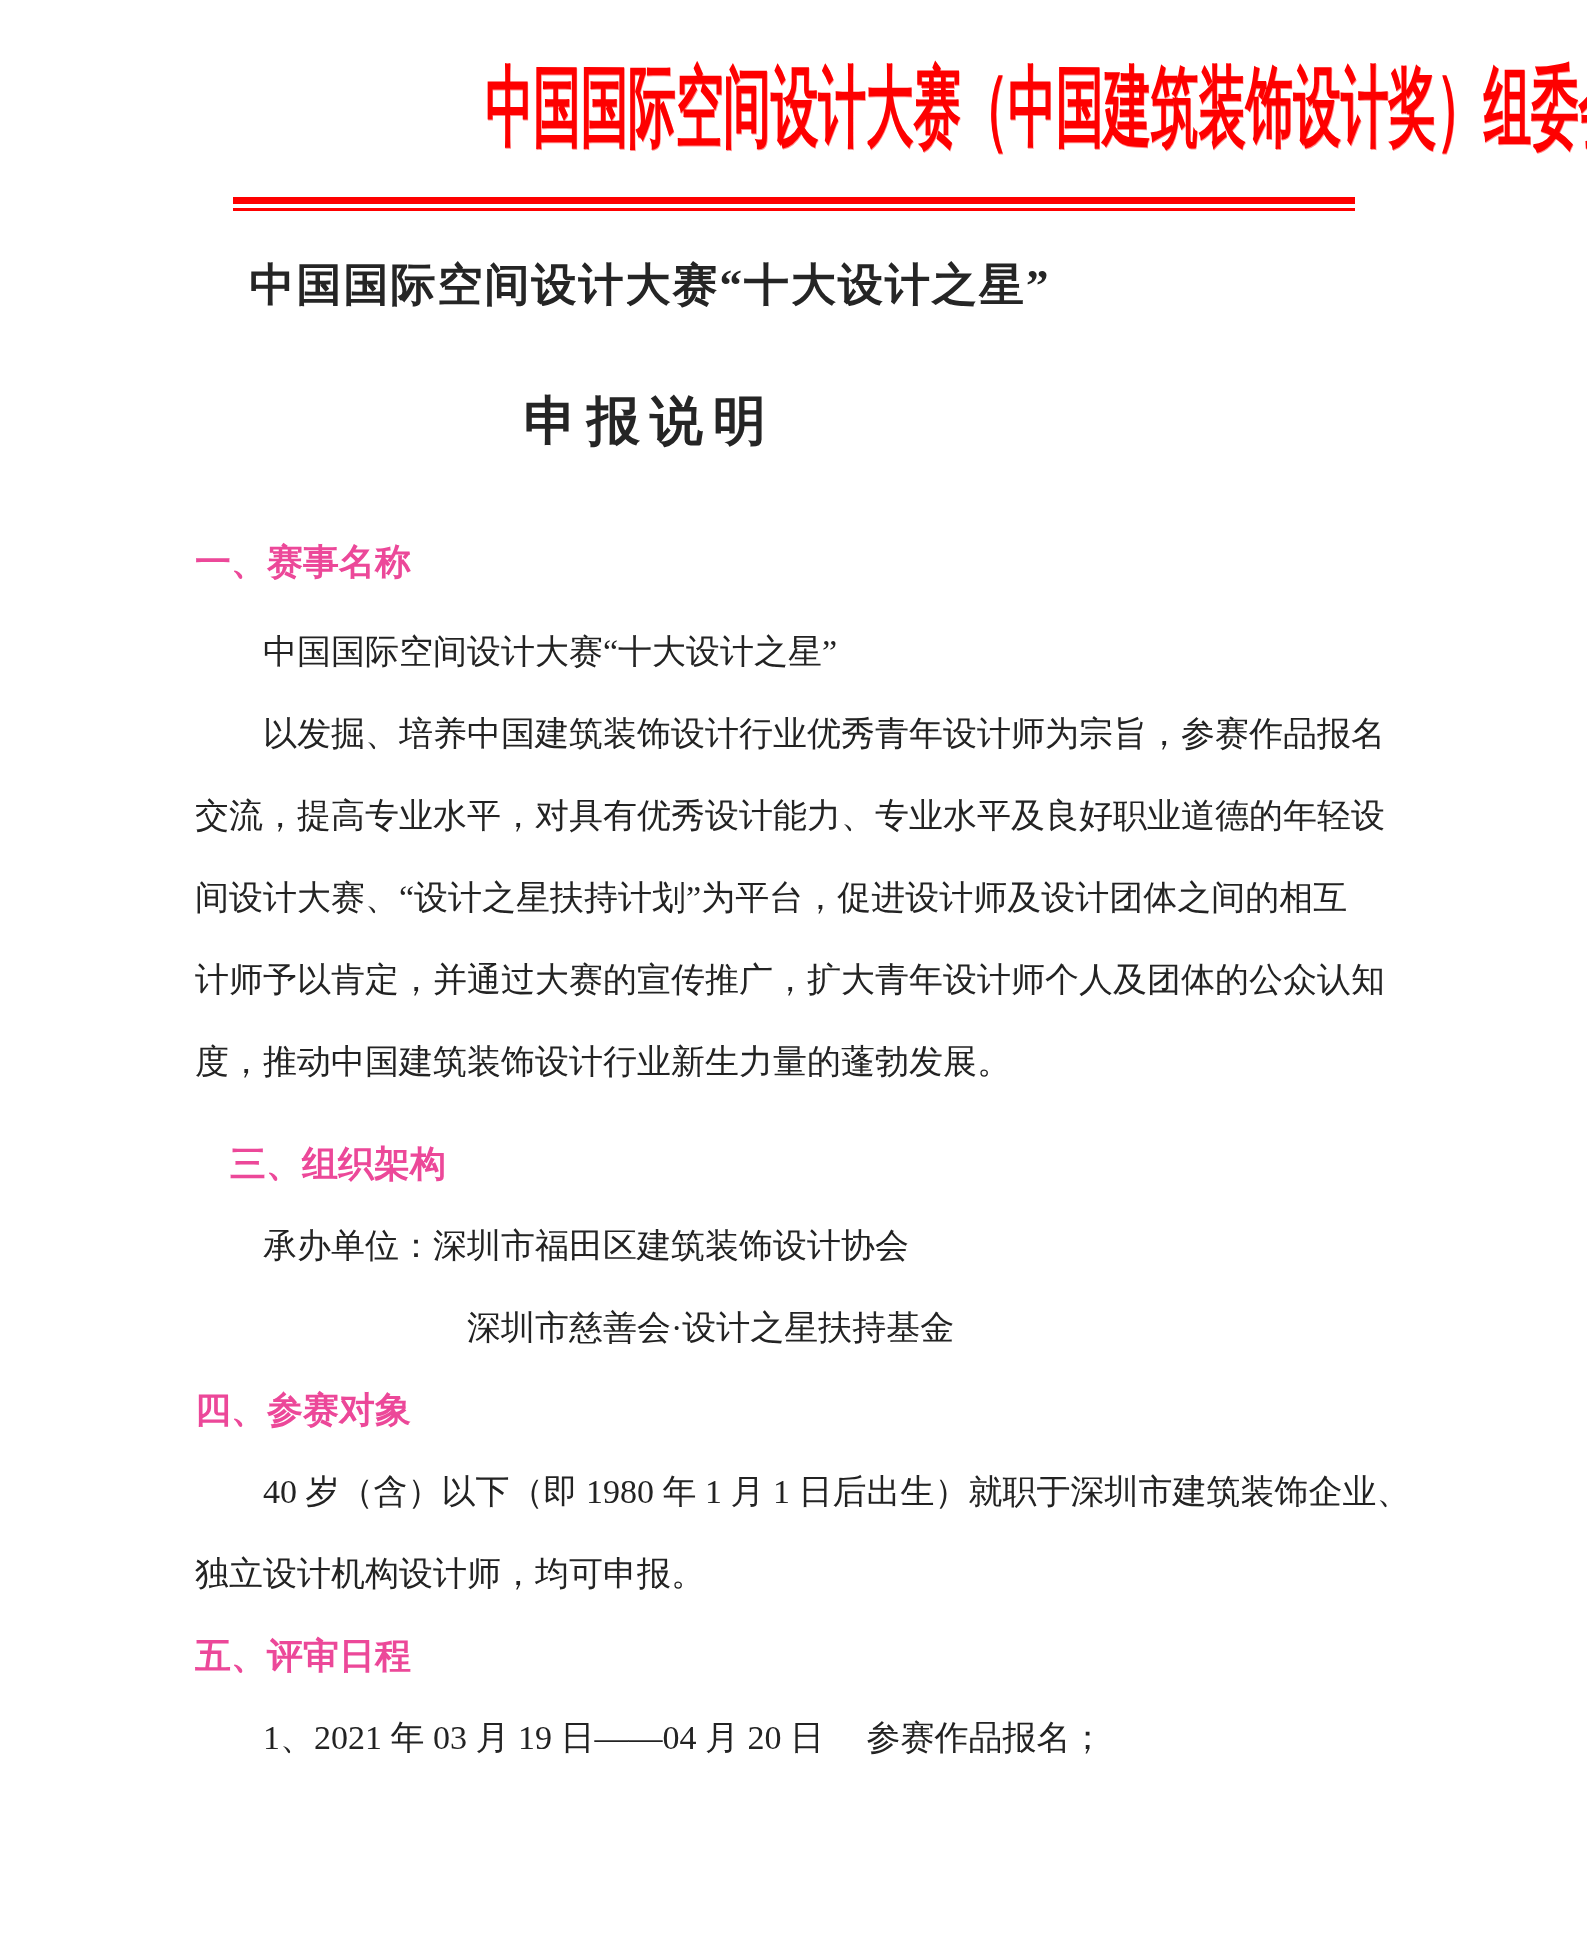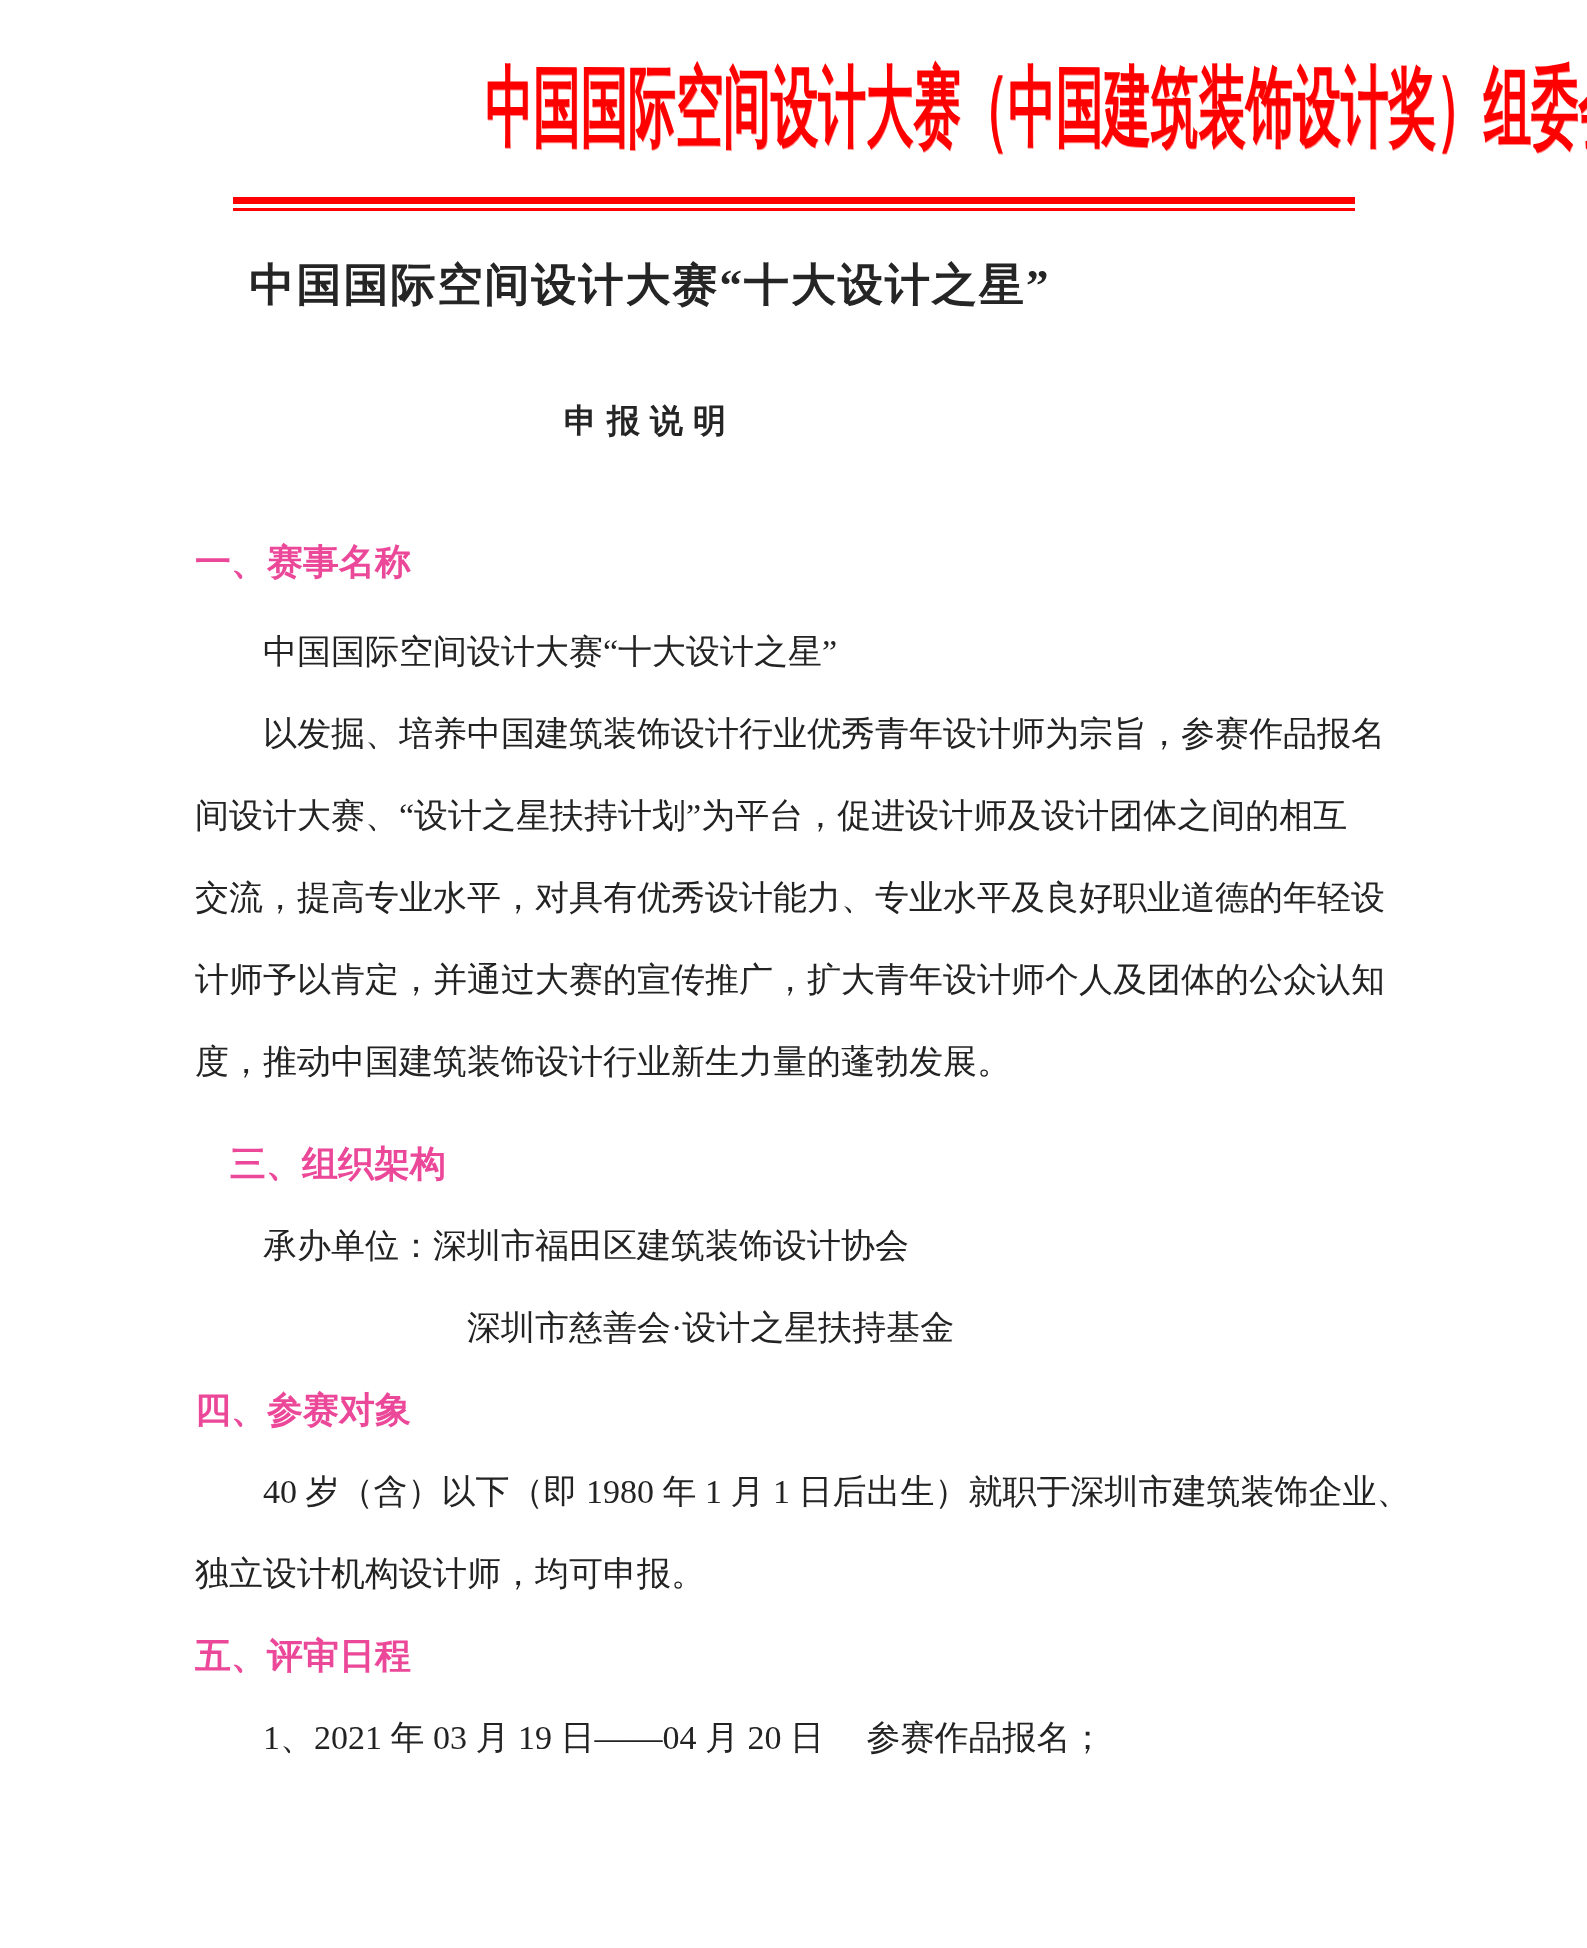--- a/index.html
+++ b/index.html
@@ -26,21 +26,21 @@
     text-shadow:1px 1px 0 rgba(254,0,0,.45);
   }
   .rule{margin:32px auto 0 auto;width:1122px;}
   .rule-thick{height:7px;background:#fe0000;}
   .rule-gap{height:4px;background:transparent;}
   .rule-thin{height:3px;background:#fe0000;}
 
   
   .doc-title{margin:28px 0 0 190px;width:920px;text-align:center;font-weight:bold;color:#252525;}
   .doc-title-line1{font-size:45px;line-height:92px;letter-spacing:2px;white-space:nowrap;}
-  .doc-title-line2{font-size:33px;line-height:92px;letter-spacing:10px;margin-top:44px;white-space:nowrap;}
+  .doc-title-line2{font-size:53px;line-height:92px;letter-spacing:10px;margin-top:44px;white-space:nowrap;}
 
   
   .content{margin:54px 0 0 195px;width:1210px;}
   .line{height:82px;line-height:82px;font-size:34px;white-space:nowrap;color:#232323;}
   .heading{font-weight:bold;font-size:36px;color:#ec4899;}
   .indent{padding-left:68px;}
   .indent-deep{padding-left:272px;}
   .mt8{margin-top:8px;}
   .mt20{margin-top:20px;margin-left:35px;}
 </style>
@@ -63,22 +63,22 @@
     <div class="doc-title-line1">中国国际空间设计大赛“十大设计之星”</div>
     <div class="doc-title-line2">申报说明</div>
   </div>
 
   <div class="content">
 
     <div class="line heading">一、赛事名称</div>
     <div class="line indent mt8">中国国际空间设计大赛“十大设计之星”</div>
 
     <div class="line indent">以发掘、培养中国建筑装饰设计行业优秀青年设计师为宗旨，参赛作品报名</div>
+    <div class="line">交流，提高专业水平，对具有优秀设计能力、专业水平及良好职业道德的年轻设</div>
     <div class="line">间设计大赛、“设计之星扶持计划”为平台，促进设计师及设计团体之间的相互</div>
-    <div class="line">交流，提高专业水平，对具有优秀设计能力、专业水平及良好职业道德的年轻设</div>
     <div class="line">计师予以肯定，并通过大赛的宣传推广，扩大青年设计师个人及团体的公众认知</div>
     <div class="line">度，推动中国建筑装饰设计行业新生力量的蓬勃发展。</div>
 
     <div class="line heading mt20">三、组织架构</div>
     <div class="line indent">承办单位：深圳市福田区建筑装饰设计协会</div>
     <div class="line indent-deep">深圳市慈善会·设计之星扶持基金</div>
 
     <div class="line heading">四、参赛对象</div>
     <div class="line indent">40 岁（含）以下（即 1980 年 1 月 1 日后出生）就职于深圳市建筑装饰企业、</div>
     <div class="line">独立设计机构设计师，均可申报。</div>

